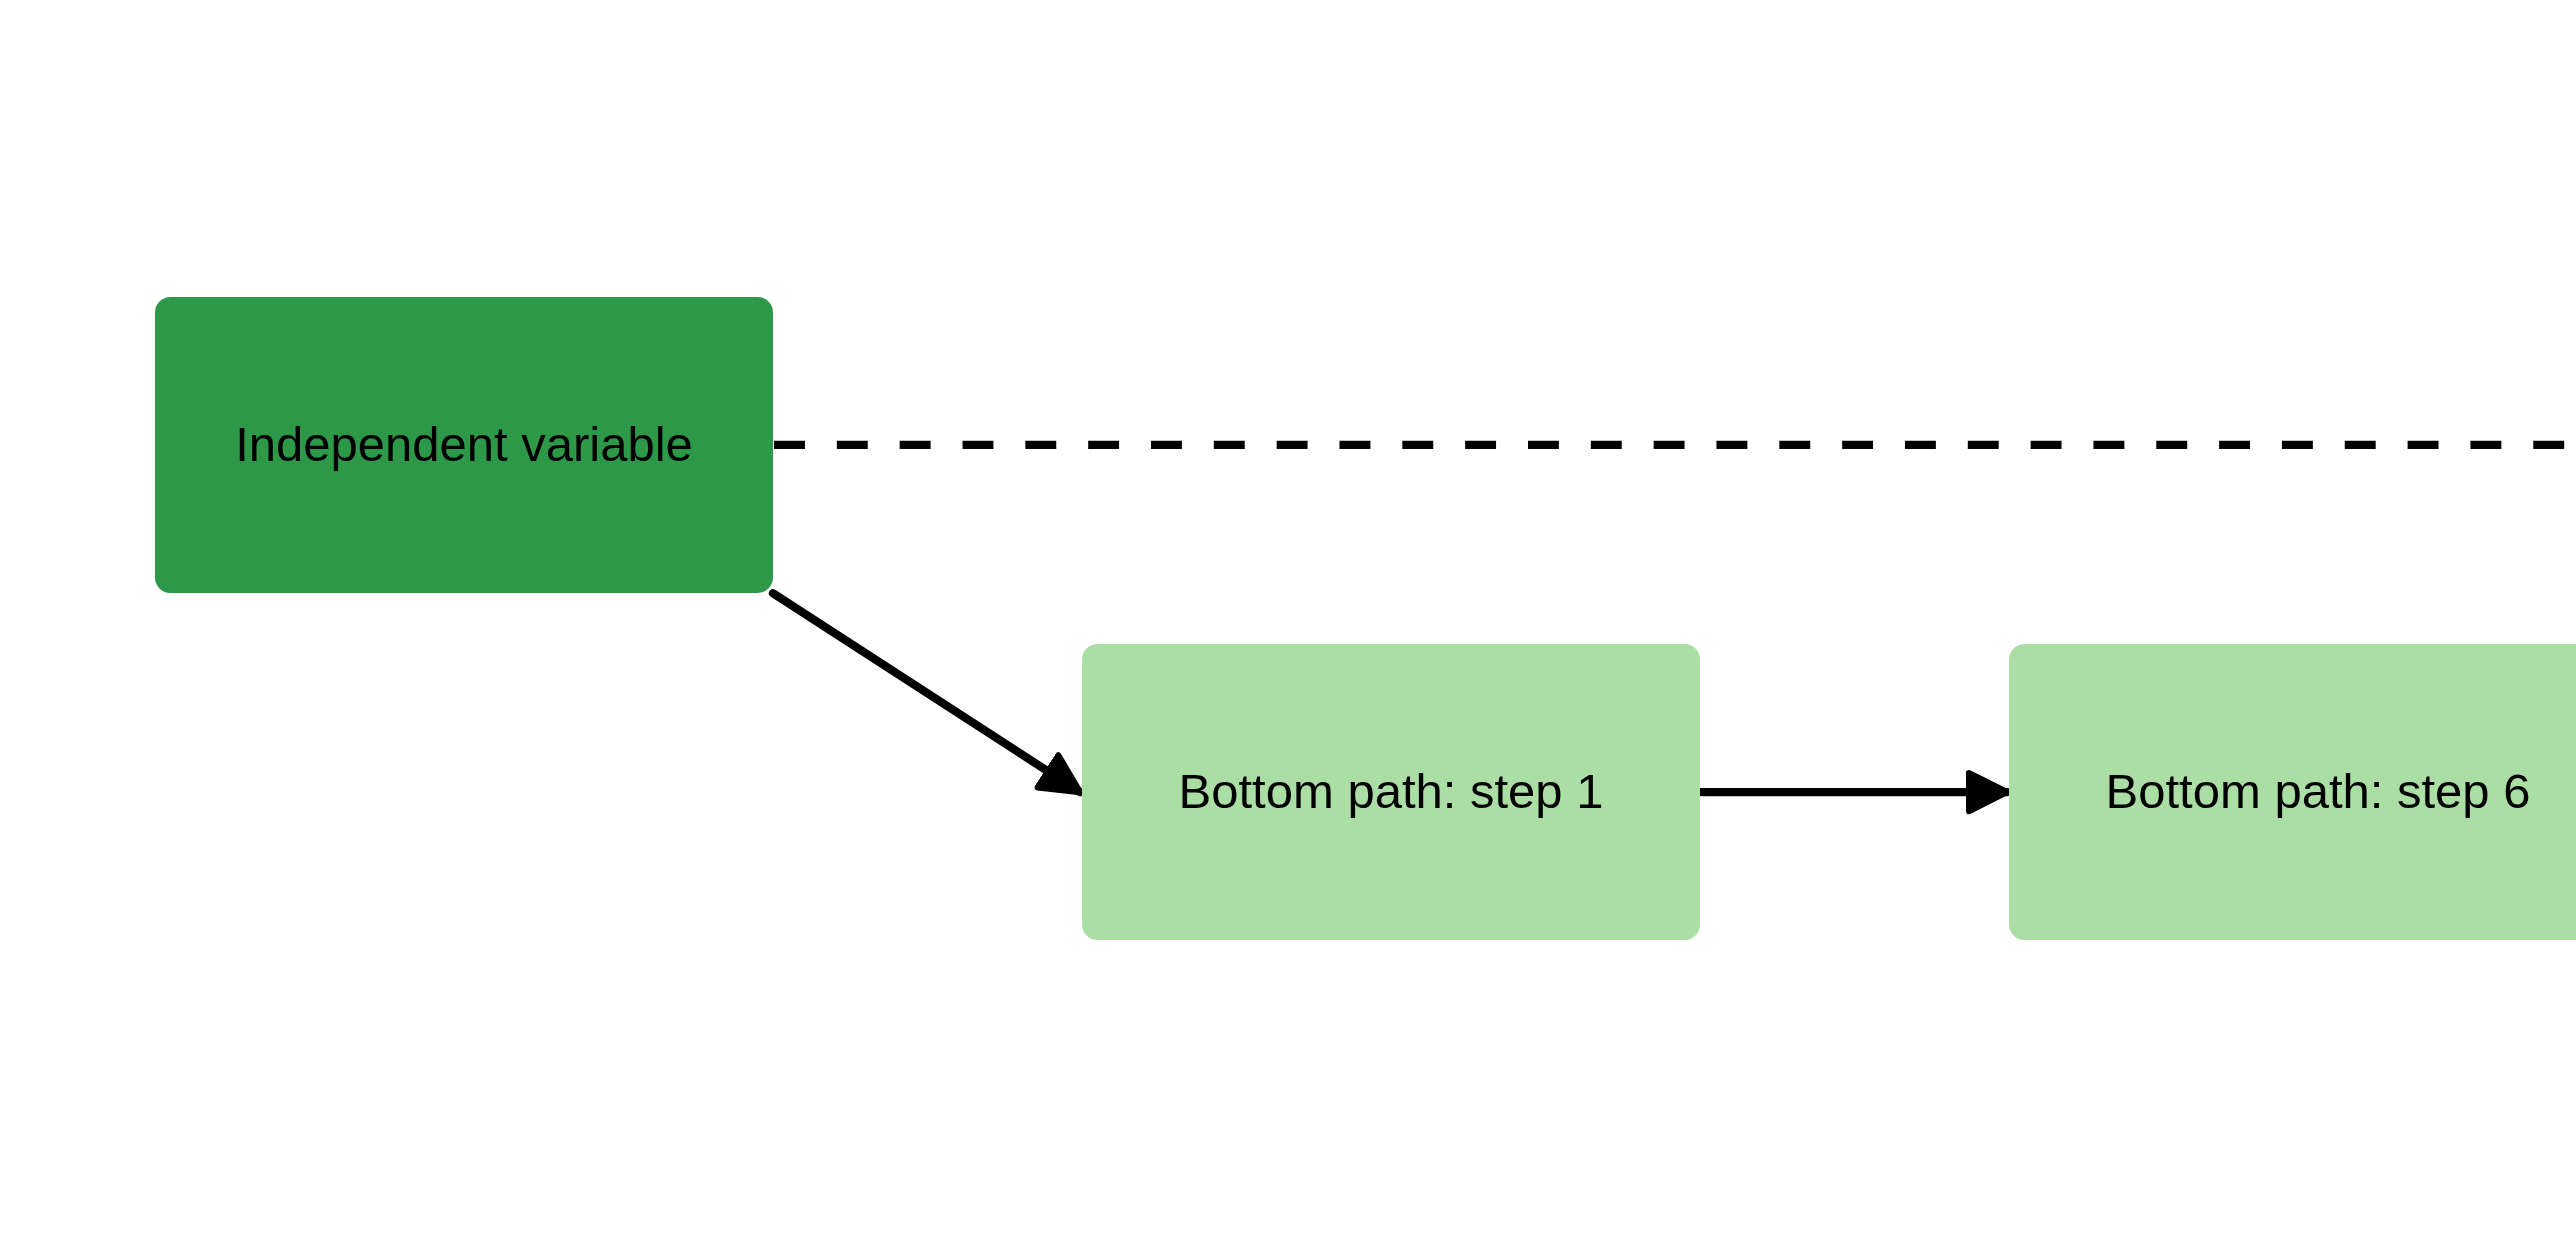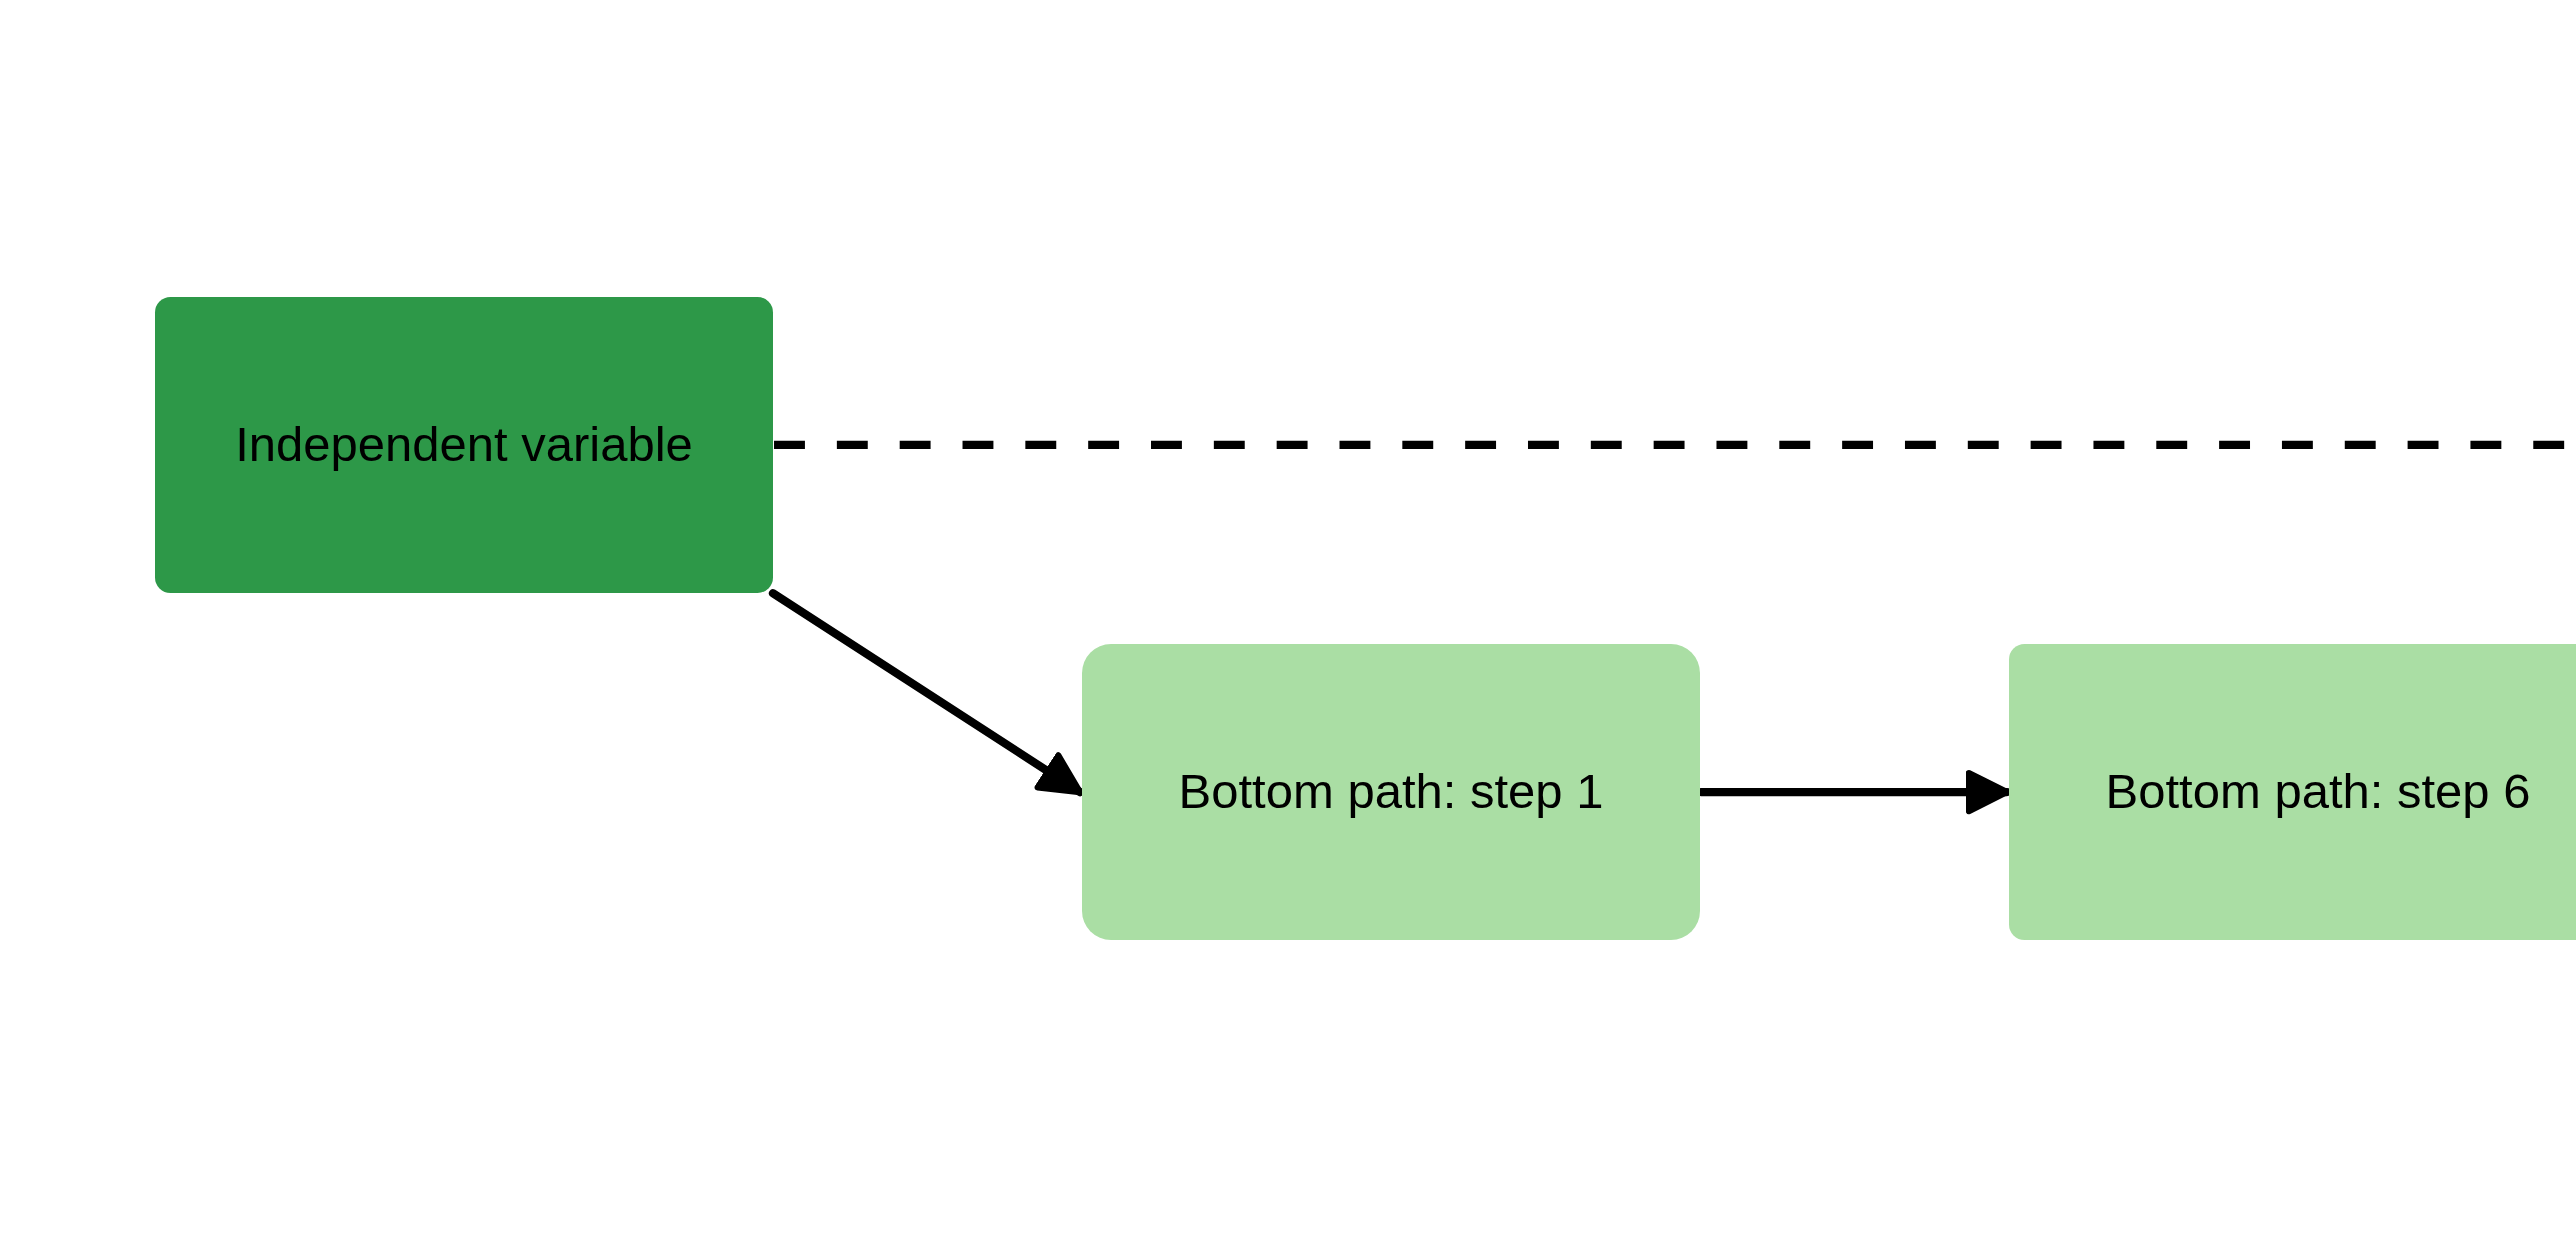--- a/index.html
+++ b/index.html
@@ -53,21 +53,21 @@
   }
   .node.primary   { background: var(--node-fill-dark, #2d9848); }
   .node.secondary { background: var(--node-fill-light, #aadea4); }
   .node-label {
     color: var(--text-color, #000000);
     font-size: 49px;
     line-height: 1.1;
     white-space: nowrap;
   }
   .node-independent { left: 155px;  top: 297px;  }
-  .node-step1       { left: 1082px; top: 644px; border-radius: 29px; }
+  .node-step1       { left: 1082px; top: 644px; }
   .node-step2       { left: 2009px; top: 644px; }
 </style>
 </head>
 <body>
 
 <div class="canvas">
 
   <svg class="edges-layer" viewBox="0 0 7200 2400" xmlns="http://www.w3.org/2000/svg">
     <defs>
       <marker id="arrowhead" markerUnits="userSpaceOnUse" markerWidth="110" markerHeight="110" refX="80" refY="45" orient="auto">

